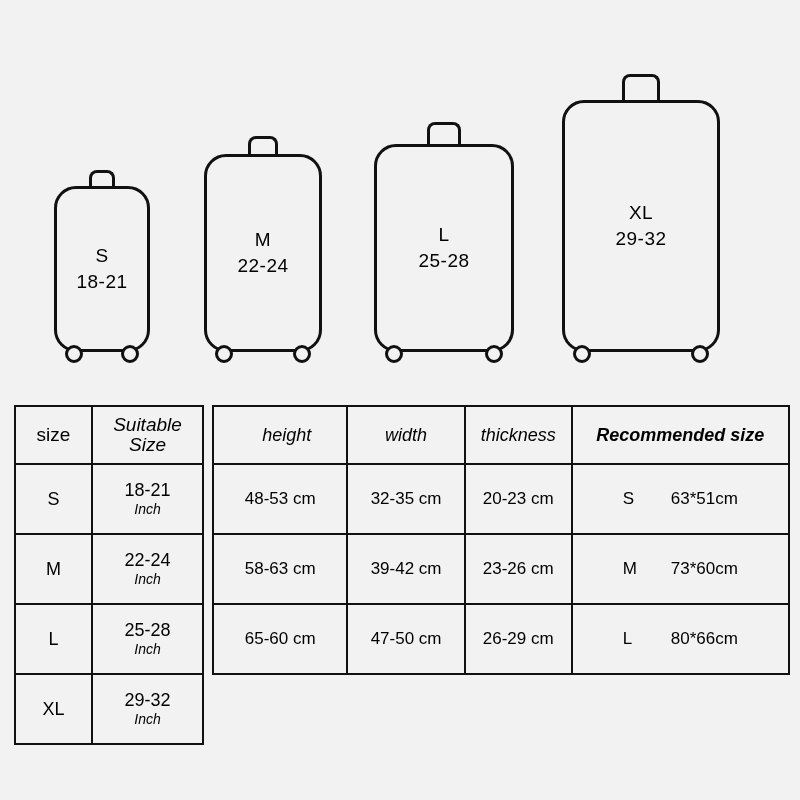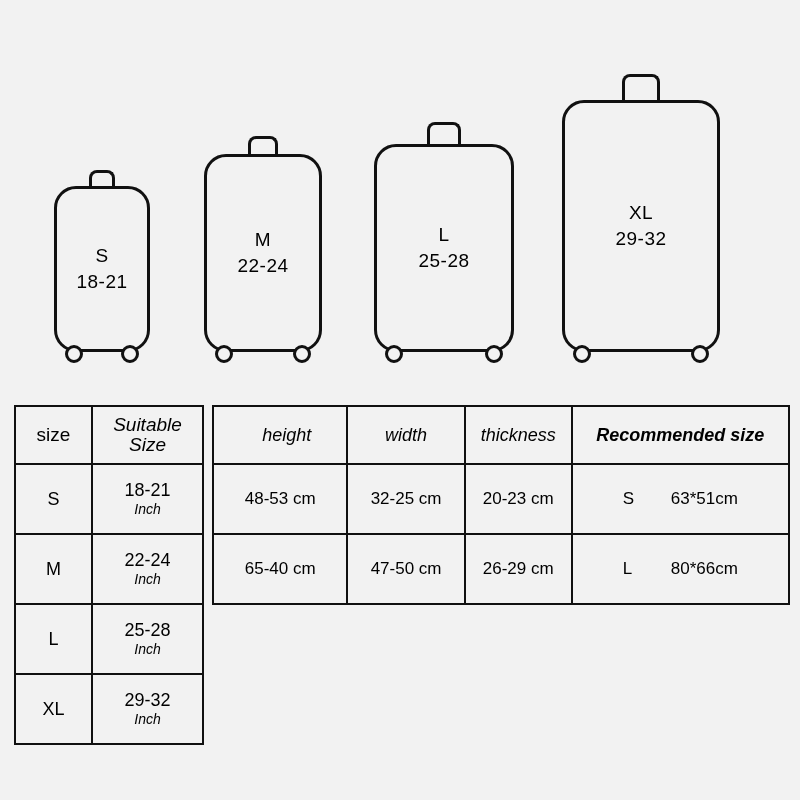--- a/index.html
+++ b/index.html
@@ -244,31 +244,42 @@
       <tr>
         <th class="c-h">height</th>
         <th class="c-w">width</th>
         <th class="c-t">thickness</th>
         <th class="c-r">Recommended size</th>
       </tr>
     </thead>
     <tbody>
       <tr>
         <td>48-53 cm</td>
-        <td>32-25 cm</td>
+        <td>32-35 cm</td>
         <td>20-23 cm</td>
         <td>
           <div class="rec-cell">
             <span class="rec-size">S</span>
             <span>63*51cm</span>
           </div>
         </td>
       </tr>
       <tr>
-        <td>65-40 cm</td>
+        <td>58-63 cm</td>
+        <td>39-42 cm</td>
+        <td>23-26 cm</td>
+        <td>
+          <div class="rec-cell">
+            <span class="rec-size">M</span>
+            <span>73*60cm</span>
+          </div>
+        </td>
+      </tr>
+      <tr>
+        <td>65-60 cm</td>
         <td>47-50 cm</td>
         <td>26-29 cm</td>
         <td>
           <div class="rec-cell">
             <span class="rec-size">L</span>
             <span>80*66cm</span>
           </div>
         </td>
       </tr>
     </tbody>

